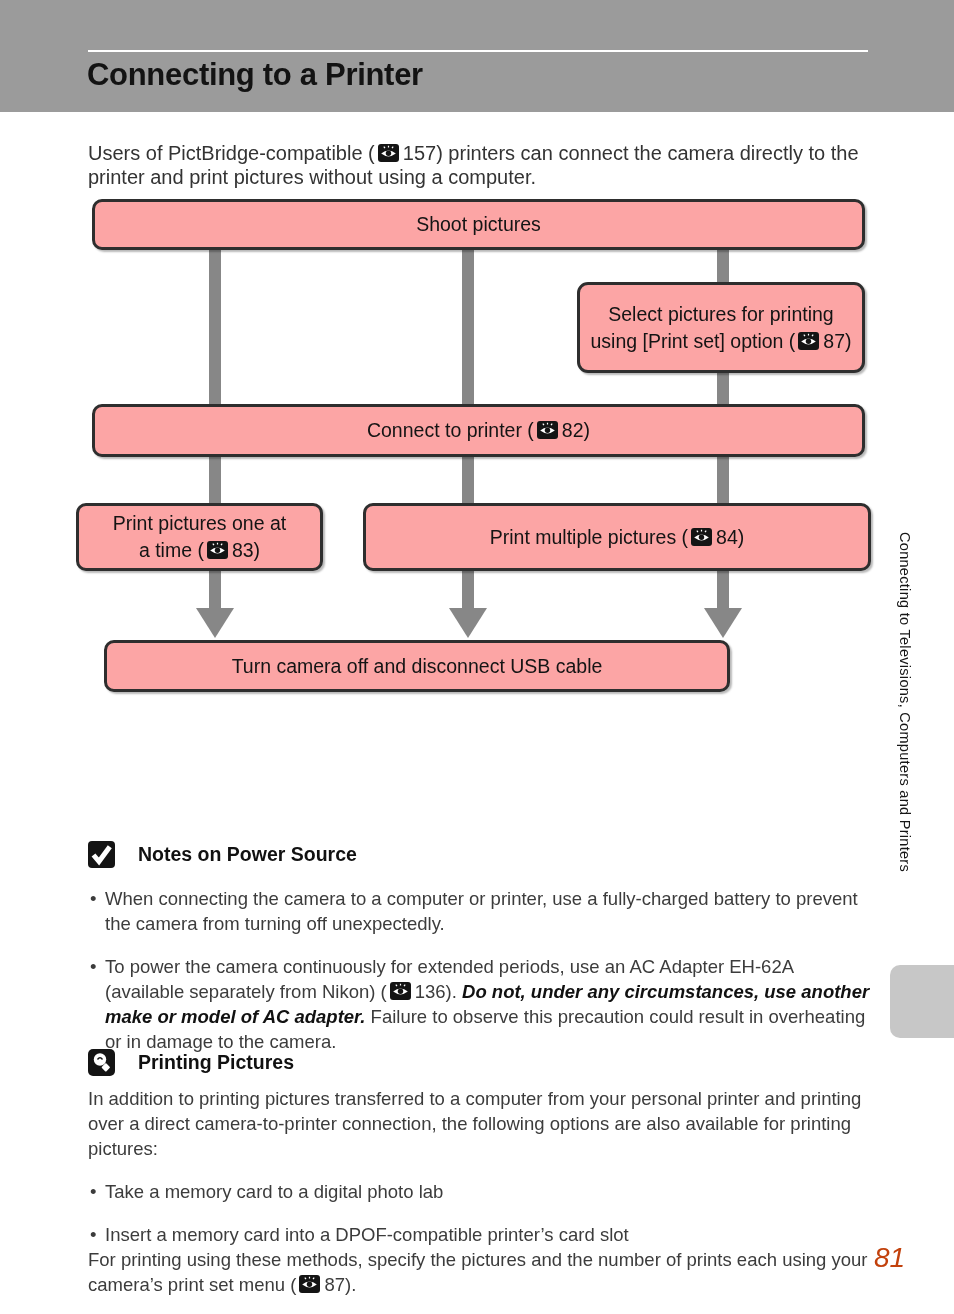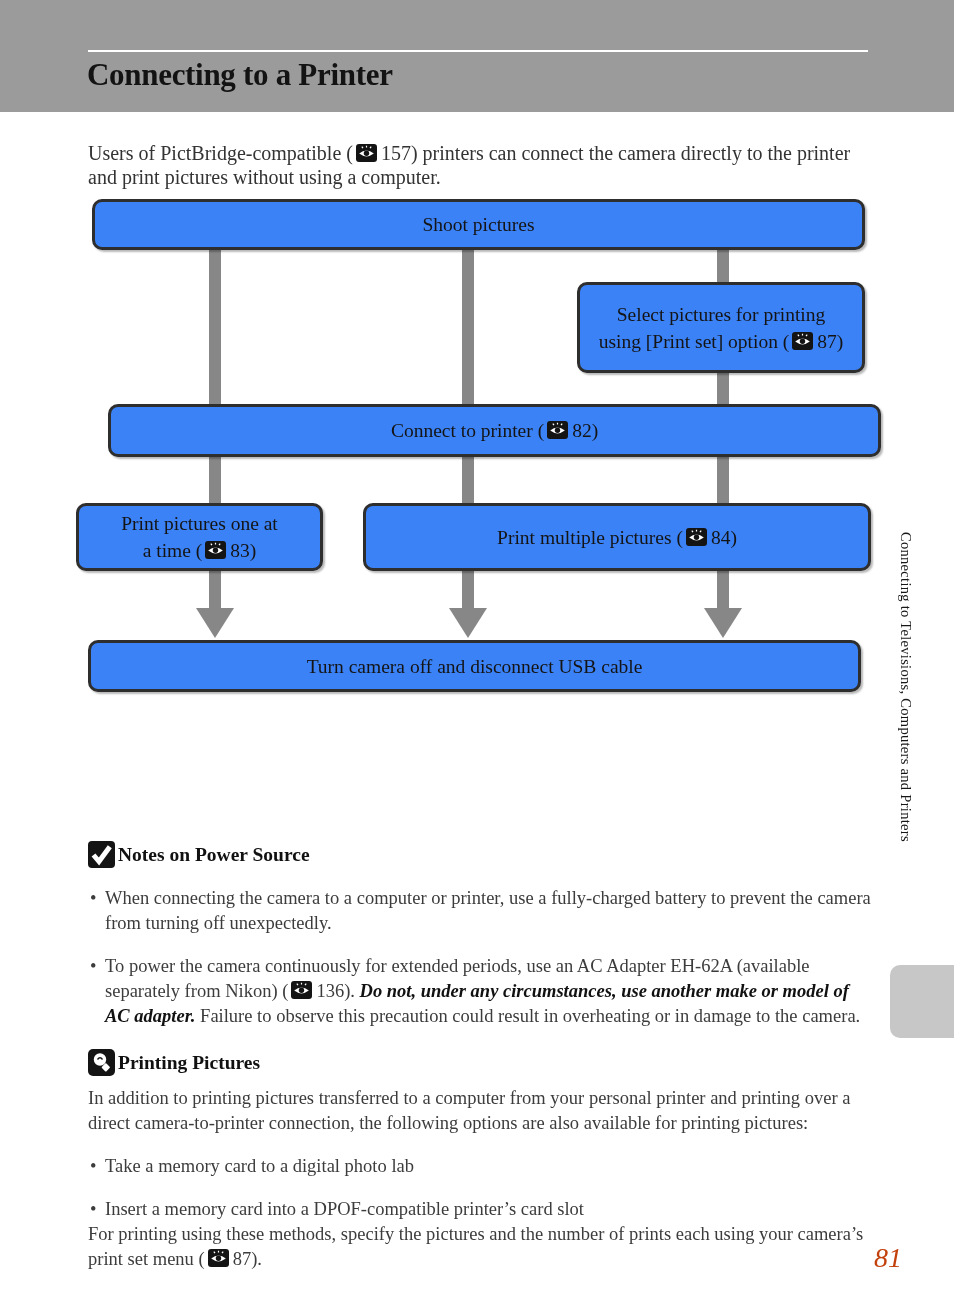--- a/index.html
+++ b/index.html
@@ -1,55 +1,55 @@
 <!DOCTYPE html>
 <html><head>
 <meta charset="utf-8">
 <style>
   html,body { margin:0; padding:0; background:#ffffff; }
   .page {
     position:relative; width:954px; height:1314px; background:#ffffff;
-    font-family:Liberation Serif, serif; overflow:hidden;
+    font-family:Liberation Sans, sans-serif; overflow:hidden;
   }
 
   
   .header-band { position:absolute; top:0; left:0; width:954px; height:112px; background:#9b9b9b; }
   .header-rule { position:absolute; top:50px; left:88px; width:780px; height:2px; background:#ffffff; }
   .page-title {
     position:absolute; top:57px; left:87px; font-size:31px; font-weight:700;
     color:#131313; letter-spacing:-0.3px; white-space:nowrap;
   }
 
   
   .intro {
     position:absolute; top:121px; left:88px; width:784px;
     font-size:20px; line-height:24px; color:#333333;
   }
 
   
   .fc-box {
-    position:absolute; box-sizing:border-box; background:#3b82f6;
+    position:absolute; box-sizing:border-box; background:#fca5a5;
     border:3px solid #2e2e2e; border-radius:10px;
     box-shadow:2px 2px 2px rgba(0,0,0,0.28);
     display:flex; flex-direction:column; align-items:center; justify-content:center;
     text-align:center; font-size:19.5px; line-height:27px; color:#141414; z-index:2;
   }
   .connector { position:absolute; width:12px; background:#878787; z-index:1; }
   .arrow-head {
     position:absolute; width:0; height:0; z-index:1;
     border-left:19px solid transparent; border-right:19px solid transparent;
     border-top:30px solid #878787;
   }
 
   
   .ref-icon { display:inline-block; vertical-align:-2px; margin:0 4px 0 3px; }
 
   
   .section { position:absolute; left:88px; width:786px; color:#3c3c3c; font-size:18.5px; line-height:25px; }
-  .section-head { display:flex; align-items:center; gap:3px; margin-bottom:10px; }
+  .section-head { display:flex; align-items:center; gap:23px; margin-bottom:10px; }
   .section-title { font-size:19.5px; font-weight:700; color:#111111; }
   .bullet { position:relative; padding-left:17px; margin-top:18px; }
   .bullet::before { content:"\2022"; position:absolute; left:2px; top:0; color:#3c3c3c; }
   .para { margin:0 0 3px 0; }
   .bold-italic { font-weight:700; font-style:italic; color:#111111; }
 
   
   .sidebar-text {
     position:absolute; left:897px; top:532px;
     writing-mode:vertical-rl; font-size:14.5px; color:#161616; letter-spacing:0.3px;
@@ -87,31 +87,31 @@
   <div class="connector" style="left:462px; top:569px; height:41px;"></div>
   <div class="connector" style="left:717px; top:569px; height:41px;"></div>
   <div class="arrow-head" style="left:196px; top:608px;"></div>
   <div class="arrow-head" style="left:449px; top:608px;"></div>
   <div class="arrow-head" style="left:704px; top:608px;"></div>
 
   <div class="fc-box" style="left:92px; top:199px; width:773px; height:51px;">
     <div>Shoot pictures</div>
   </div>
 
-  <div class="fc-box" style="left:577px; top:282px; width:288px; height:91px;">
+  <div class="fc-box" style="left:577px; top:282px; width:288px; height:91px;border-radius:11px;">
     <div>Select pictures for printing</div>
     <div><span>using [Print set] option (</span><svg class="ref-icon" width="21" height="18" viewBox="0 0 21 18">
           <rect width="21" height="18" rx="3" fill="#141414"></rect>
           <path d="M3.2 9.6 Q10.5 3.2 17.8 9.6 Q10.5 15.2 3.2 9.6 Z" fill="#ffffff"></path>
           <circle cx="10.5" cy="9.3" r="2.7" fill="#141414"></circle>
           <path d="M7 4.2 L5.8 2.6 M10.5 3.6 L10.5 1.8 M14 4.2 L15.2 2.6" stroke="#ffffff" stroke-width="1.2"></path>
         </svg><span>87)</span></div>
   </div>
 
-  <div class="fc-box" style="left:92px; top:404px; width:773px; height:53px;margin-left:16px;">
+  <div class="fc-box" style="left:92px; top:404px; width:773px; height:53px;">
     <div><span>Connect to printer (</span><svg class="ref-icon" width="21" height="18" viewBox="0 0 21 18">
           <rect width="21" height="18" rx="3" fill="#141414"></rect>
           <path d="M3.2 9.6 Q10.5 3.2 17.8 9.6 Q10.5 15.2 3.2 9.6 Z" fill="#ffffff"></path>
           <circle cx="10.5" cy="9.3" r="2.7" fill="#141414"></circle>
           <path d="M7 4.2 L5.8 2.6 M10.5 3.6 L10.5 1.8 M14 4.2 L15.2 2.6" stroke="#ffffff" stroke-width="1.2"></path>
         </svg><span>82)</span></div>
   </div>
 
   <div class="fc-box" style="left:76px; top:503px; width:247px; height:68px;">
     <div>Print pictures one at</div>
@@ -125,21 +125,21 @@
 
   <div class="fc-box" style="left:357px; top:503px; width:508px; height:68px;margin-left:6px;">
     <div><span>Print multiple pictures (</span><svg class="ref-icon" width="21" height="18" viewBox="0 0 21 18">
           <rect width="21" height="18" rx="3" fill="#141414"></rect>
           <path d="M3.2 9.6 Q10.5 3.2 17.8 9.6 Q10.5 15.2 3.2 9.6 Z" fill="#ffffff"></path>
           <circle cx="10.5" cy="9.3" r="2.7" fill="#141414"></circle>
           <path d="M7 4.2 L5.8 2.6 M10.5 3.6 L10.5 1.8 M14 4.2 L15.2 2.6" stroke="#ffffff" stroke-width="1.2"></path>
         </svg><span>84)</span></div>
   </div>
 
-  <div class="fc-box" style="left:88px; top:640px; width:773px; height:52px;">
+  <div class="fc-box" style="left:104px; top:640px; width:626px; height:52px;">
     <div>Turn camera off and disconnect USB cable</div>
   </div>
 
   <div class="section" style="top:841px;">
     <div class="section-head">
       <svg width="27" height="27" viewBox="0 0 27 27">
           <rect width="27" height="27" rx="4" fill="#141414"></rect>
           <path d="M5.5 14 L11 20.5 L21.8 5.8" stroke="#ffffff" stroke-width="5" fill="none"></path>
         </svg>
       <span class="section-title">Notes on Power Source</span>

